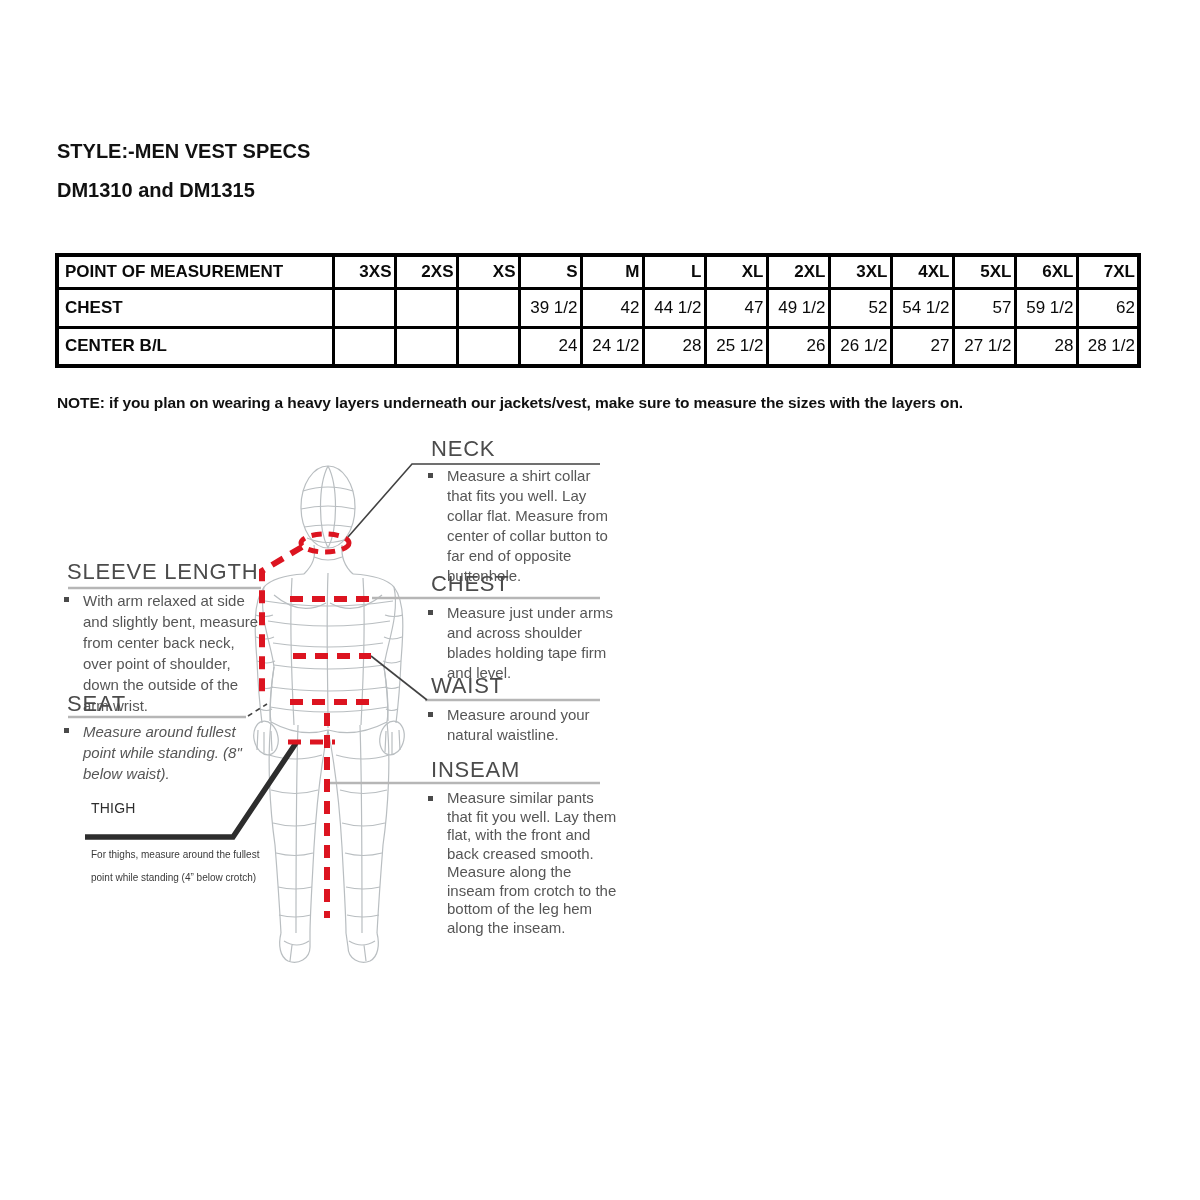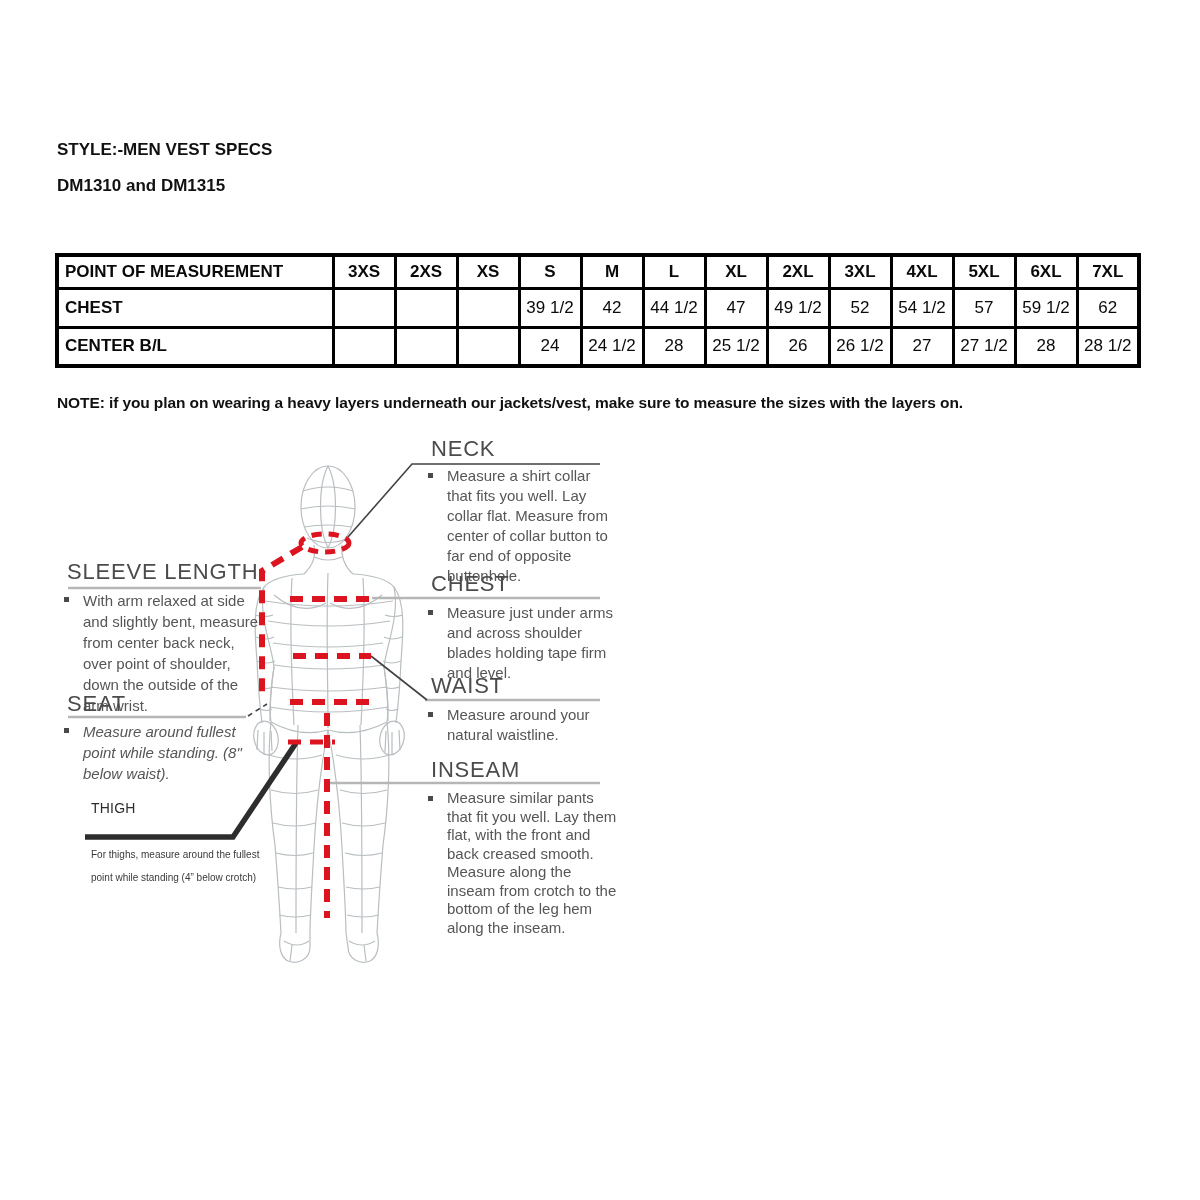--- a/index.html
+++ b/index.html
@@ -3,31 +3,31 @@
 <meta charset="utf-8">
 <style>
   * { margin:0; padding:0; box-sizing:border-box; }
   html,body { background:#ffffff; }
   body {
     width:1200px; height:1200px; position:relative; overflow:hidden;
     font-family:"Liberation Sans", sans-serif; color:#0a0a0a;
   }
   
   .title-block { position:absolute; left:57px; top:140px; }
-  .title-line { font-size:17px; font-weight:700; color:#111; letter-spacing:0; }
+  .title-line { font-size:20px; font-weight:700; color:#111; letter-spacing:0; }
   .title-line + .title-line { margin-top:16px; }
 
   
   .size-table-wrap { position:absolute; left:55px; top:253px; }
   table.size-table {
     border-collapse:collapse; table-layout:fixed; width:1082px;
     border:4px solid #000;
   }
   table.size-table th, table.size-table td {
-    border:3px solid #000; font-size:17px; text-align:center;
+    border:3px solid #000; font-size:17px; text-align:right;
     vertical-align:middle; padding:0 2px; overflow:hidden; white-space:nowrap;
   }
   table.size-table thead tr { height:33px; }
   table.size-table tbody tr { height:39px; }
   table.size-table th { font-weight:700; }
   table.size-table td { font-weight:400; }
   table.size-table .rowlabel { text-align:left; padding-left:6px; font-weight:700; }
 
   
   .note-line {

